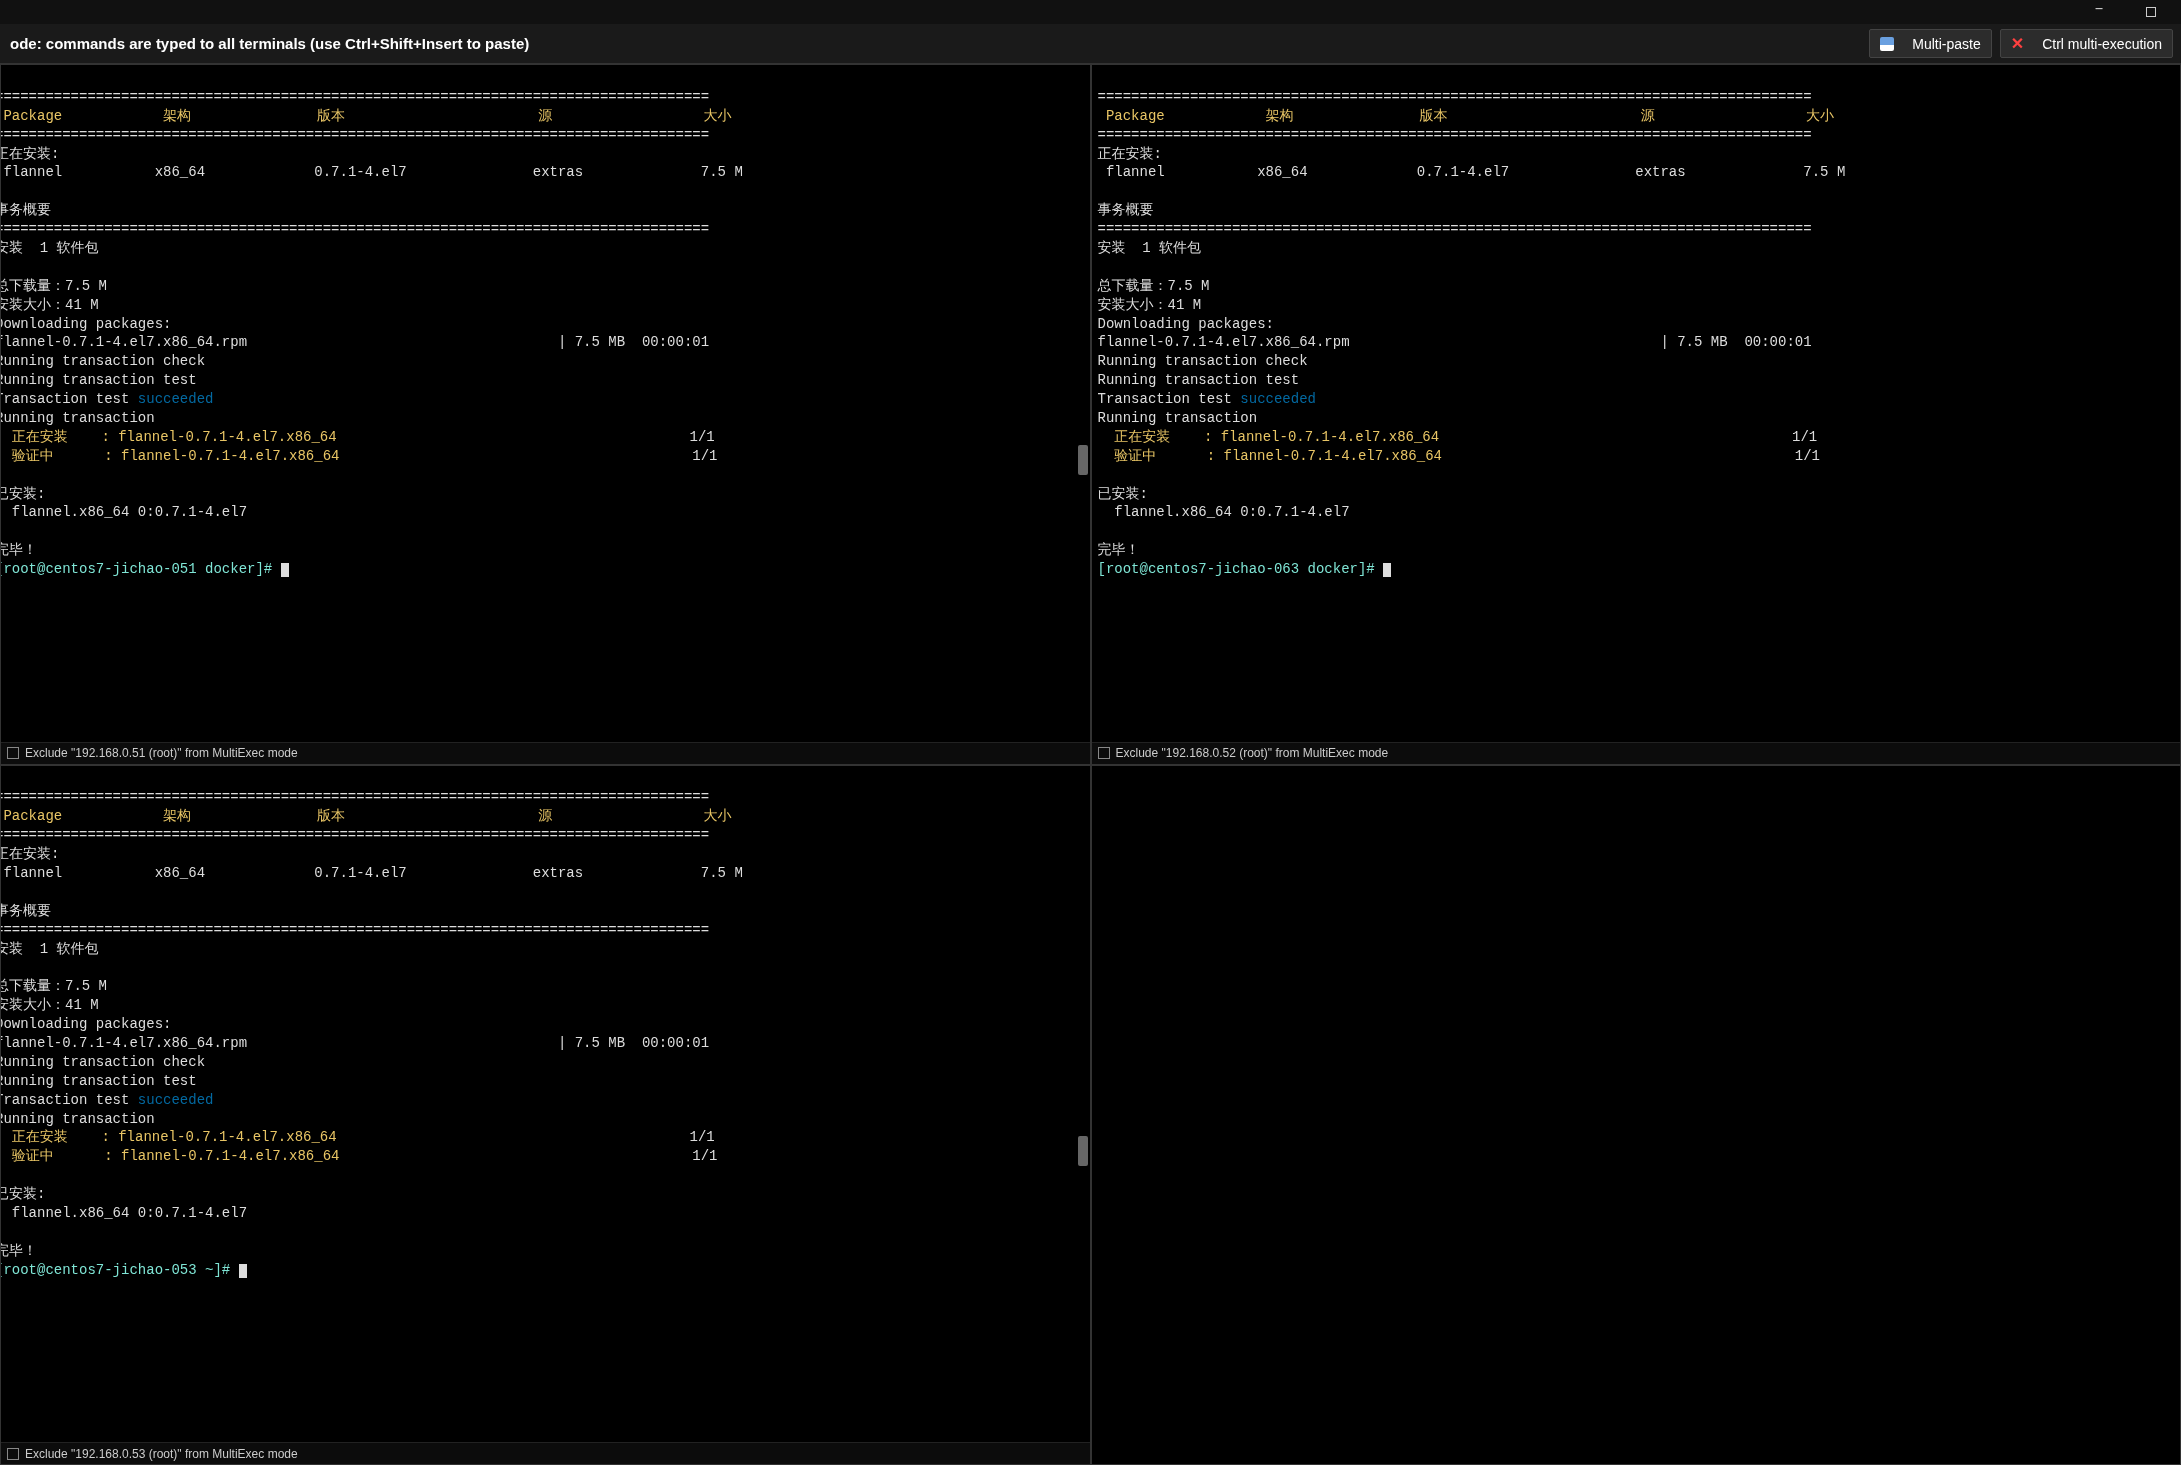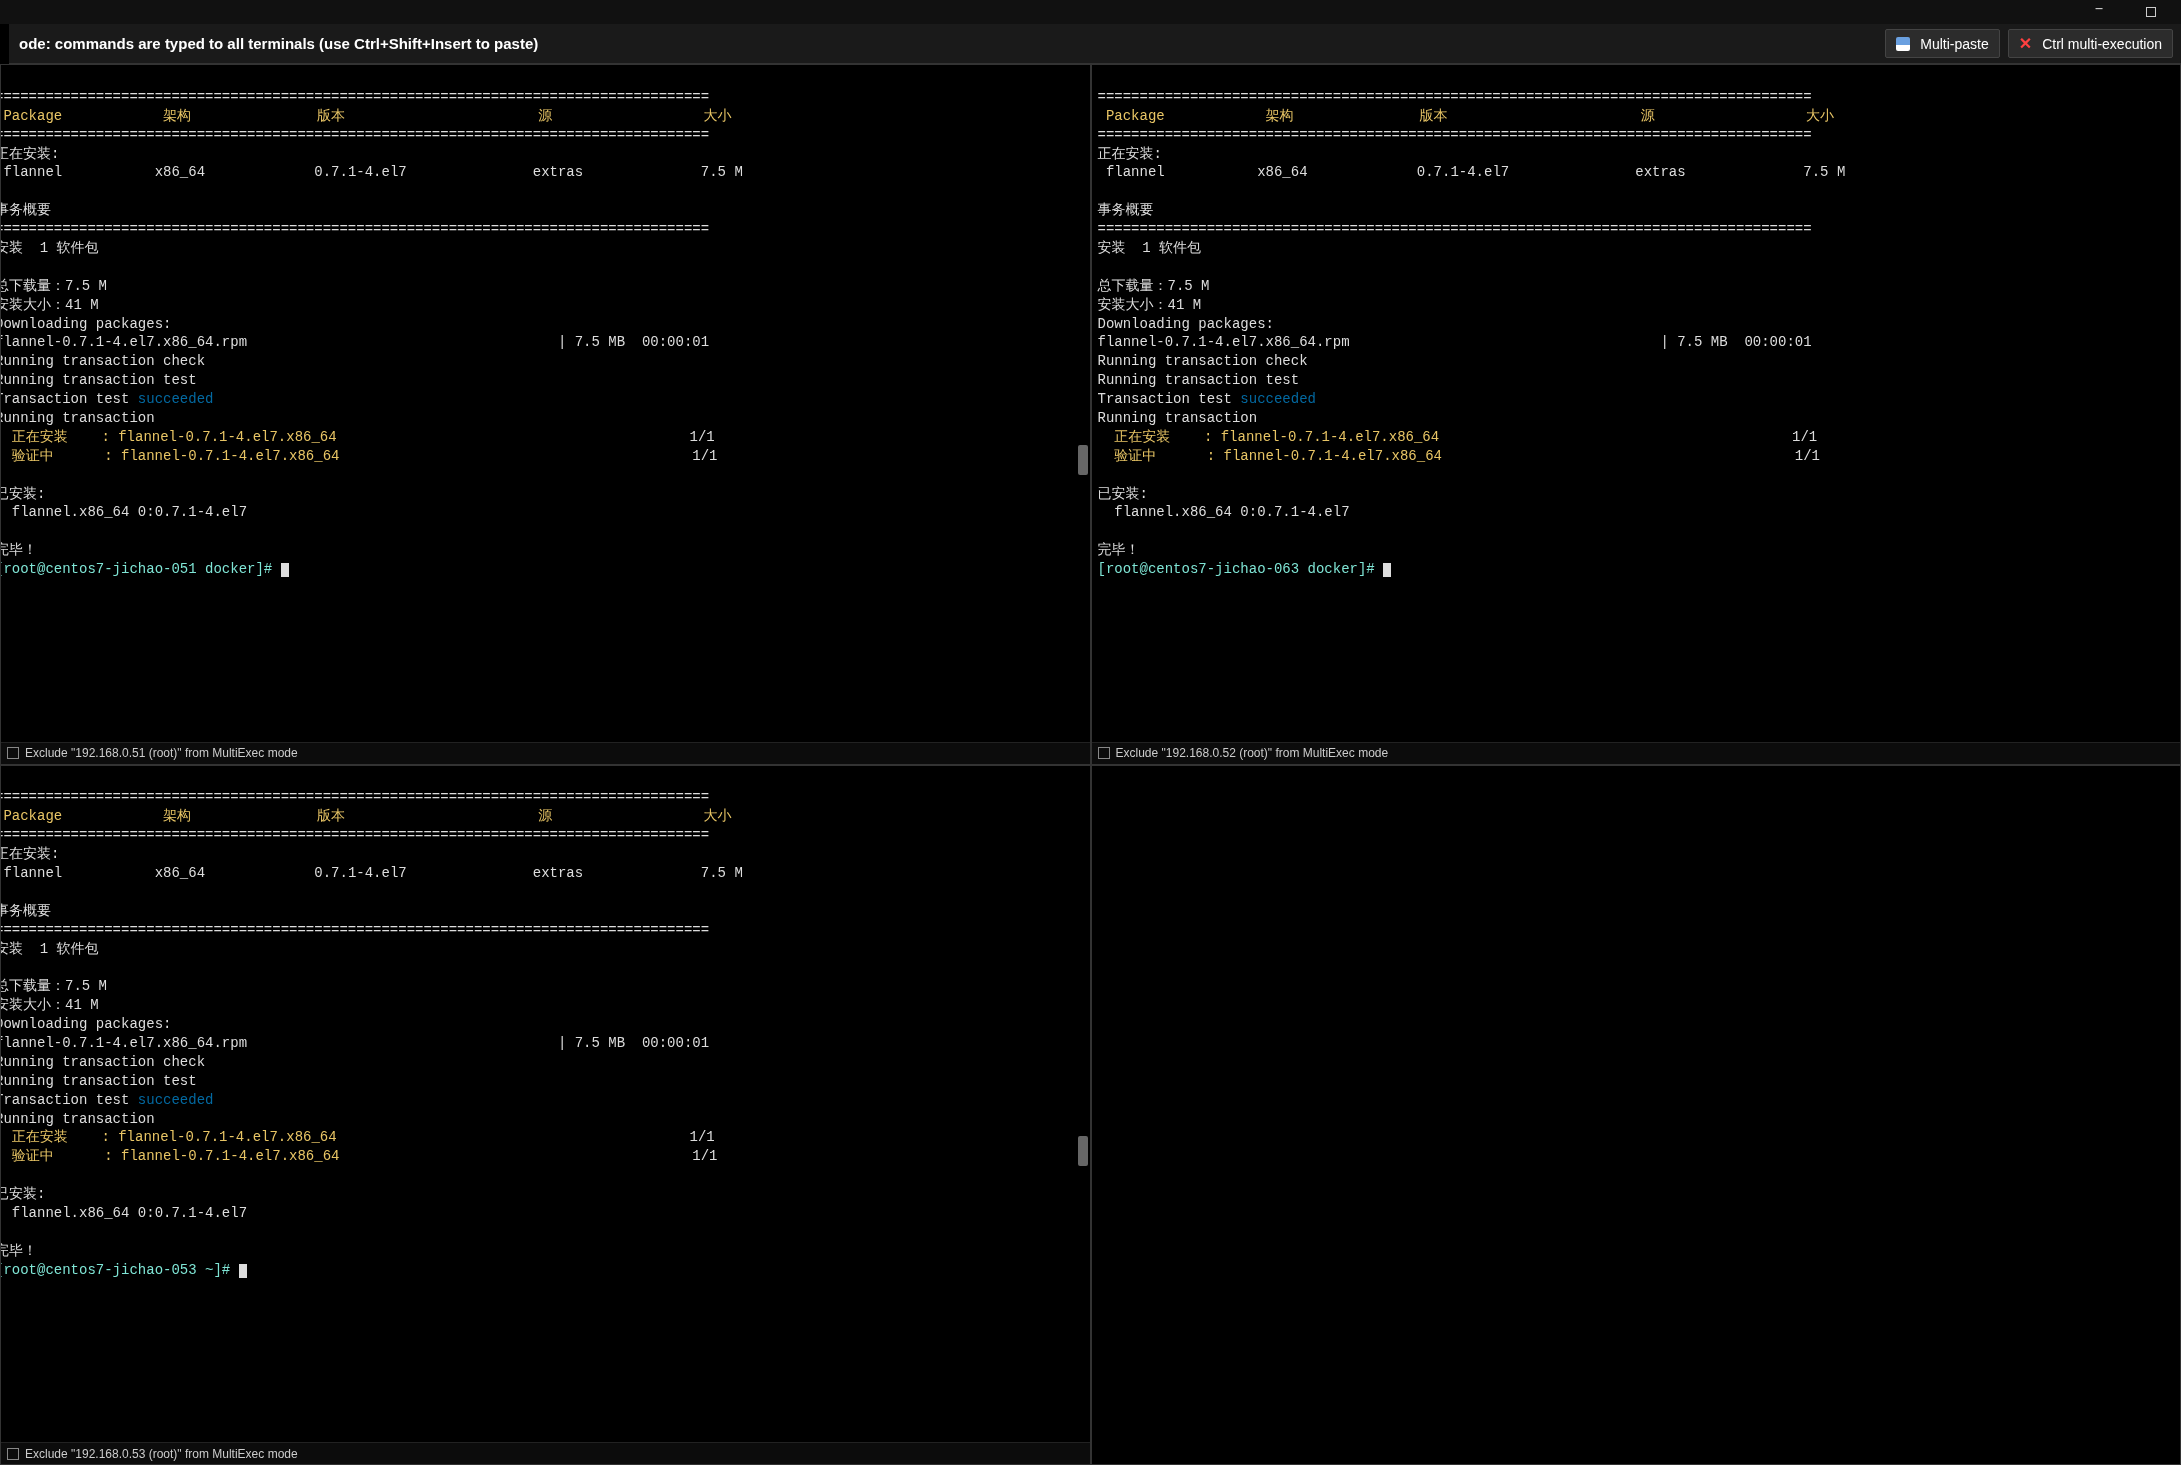--- a/index.html
+++ b/index.html
@@ -37,34 +37,33 @@
   background: #1a1a1a;
   height: 40px;
   display: flex;
   align-items: center;
   padding: 0 8px;
   font-family: Arial, sans-serif;
   font-size: 15px;
   font-weight: bold;
   color: #fff;
   border-bottom: 1px solid #333;
-  margin-left: 9px;
 }
 .toolbar-msg { flex: 1; padding-left: 2px; }
 .toolbar-buttons { display: flex; gap: 8px; }
 .tbtn {
   background: #2c2c2c;
   border: 1px solid #444;
   color: #fff;
   padding: 4px 10px;
   font-size: 14px;
   font-weight: normal;
   display: flex;
   align-items: center;
-  gap: 10px;
+  gap: 18px;
   cursor: pointer;
   border-radius: 2px;
 }
 .clip-icon {
   width: 14px; height: 14px;
   display: inline-block;
   background: linear-gradient(#6aa0e0 60%, #fff 60%);
   border-radius: 2px;
 }
 .x-icon { color: #ff4040; font-weight: bold; font-size: 16px; }

